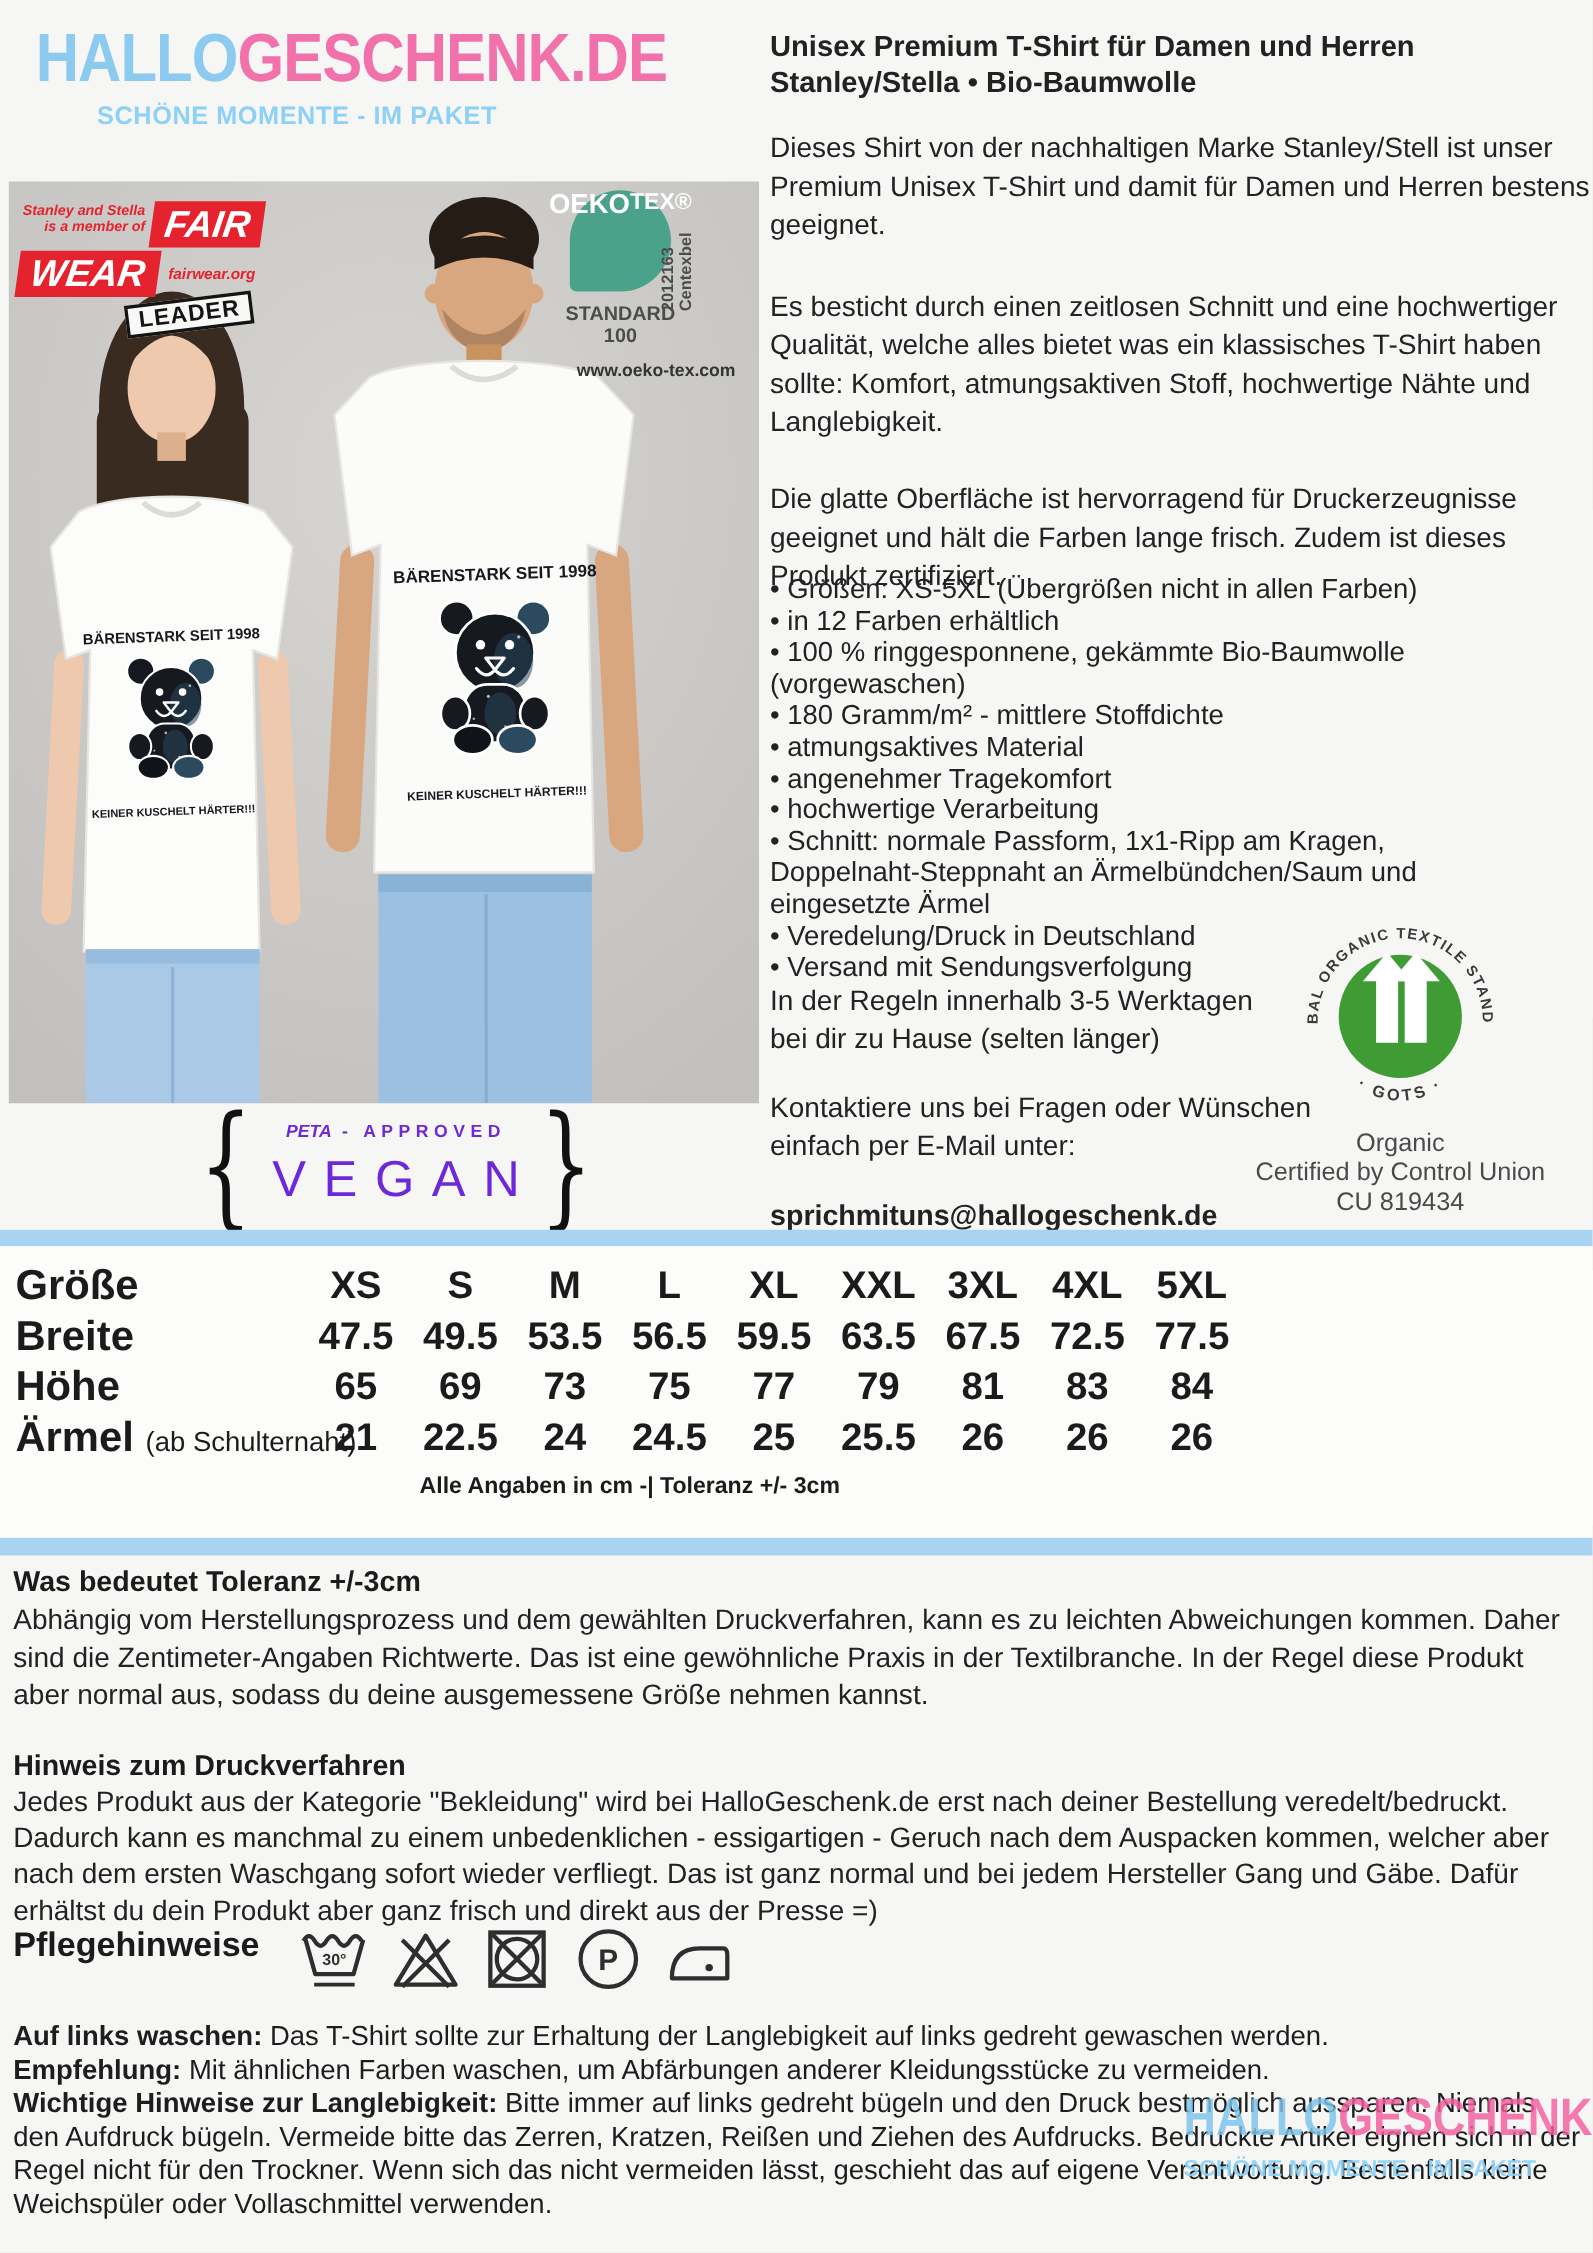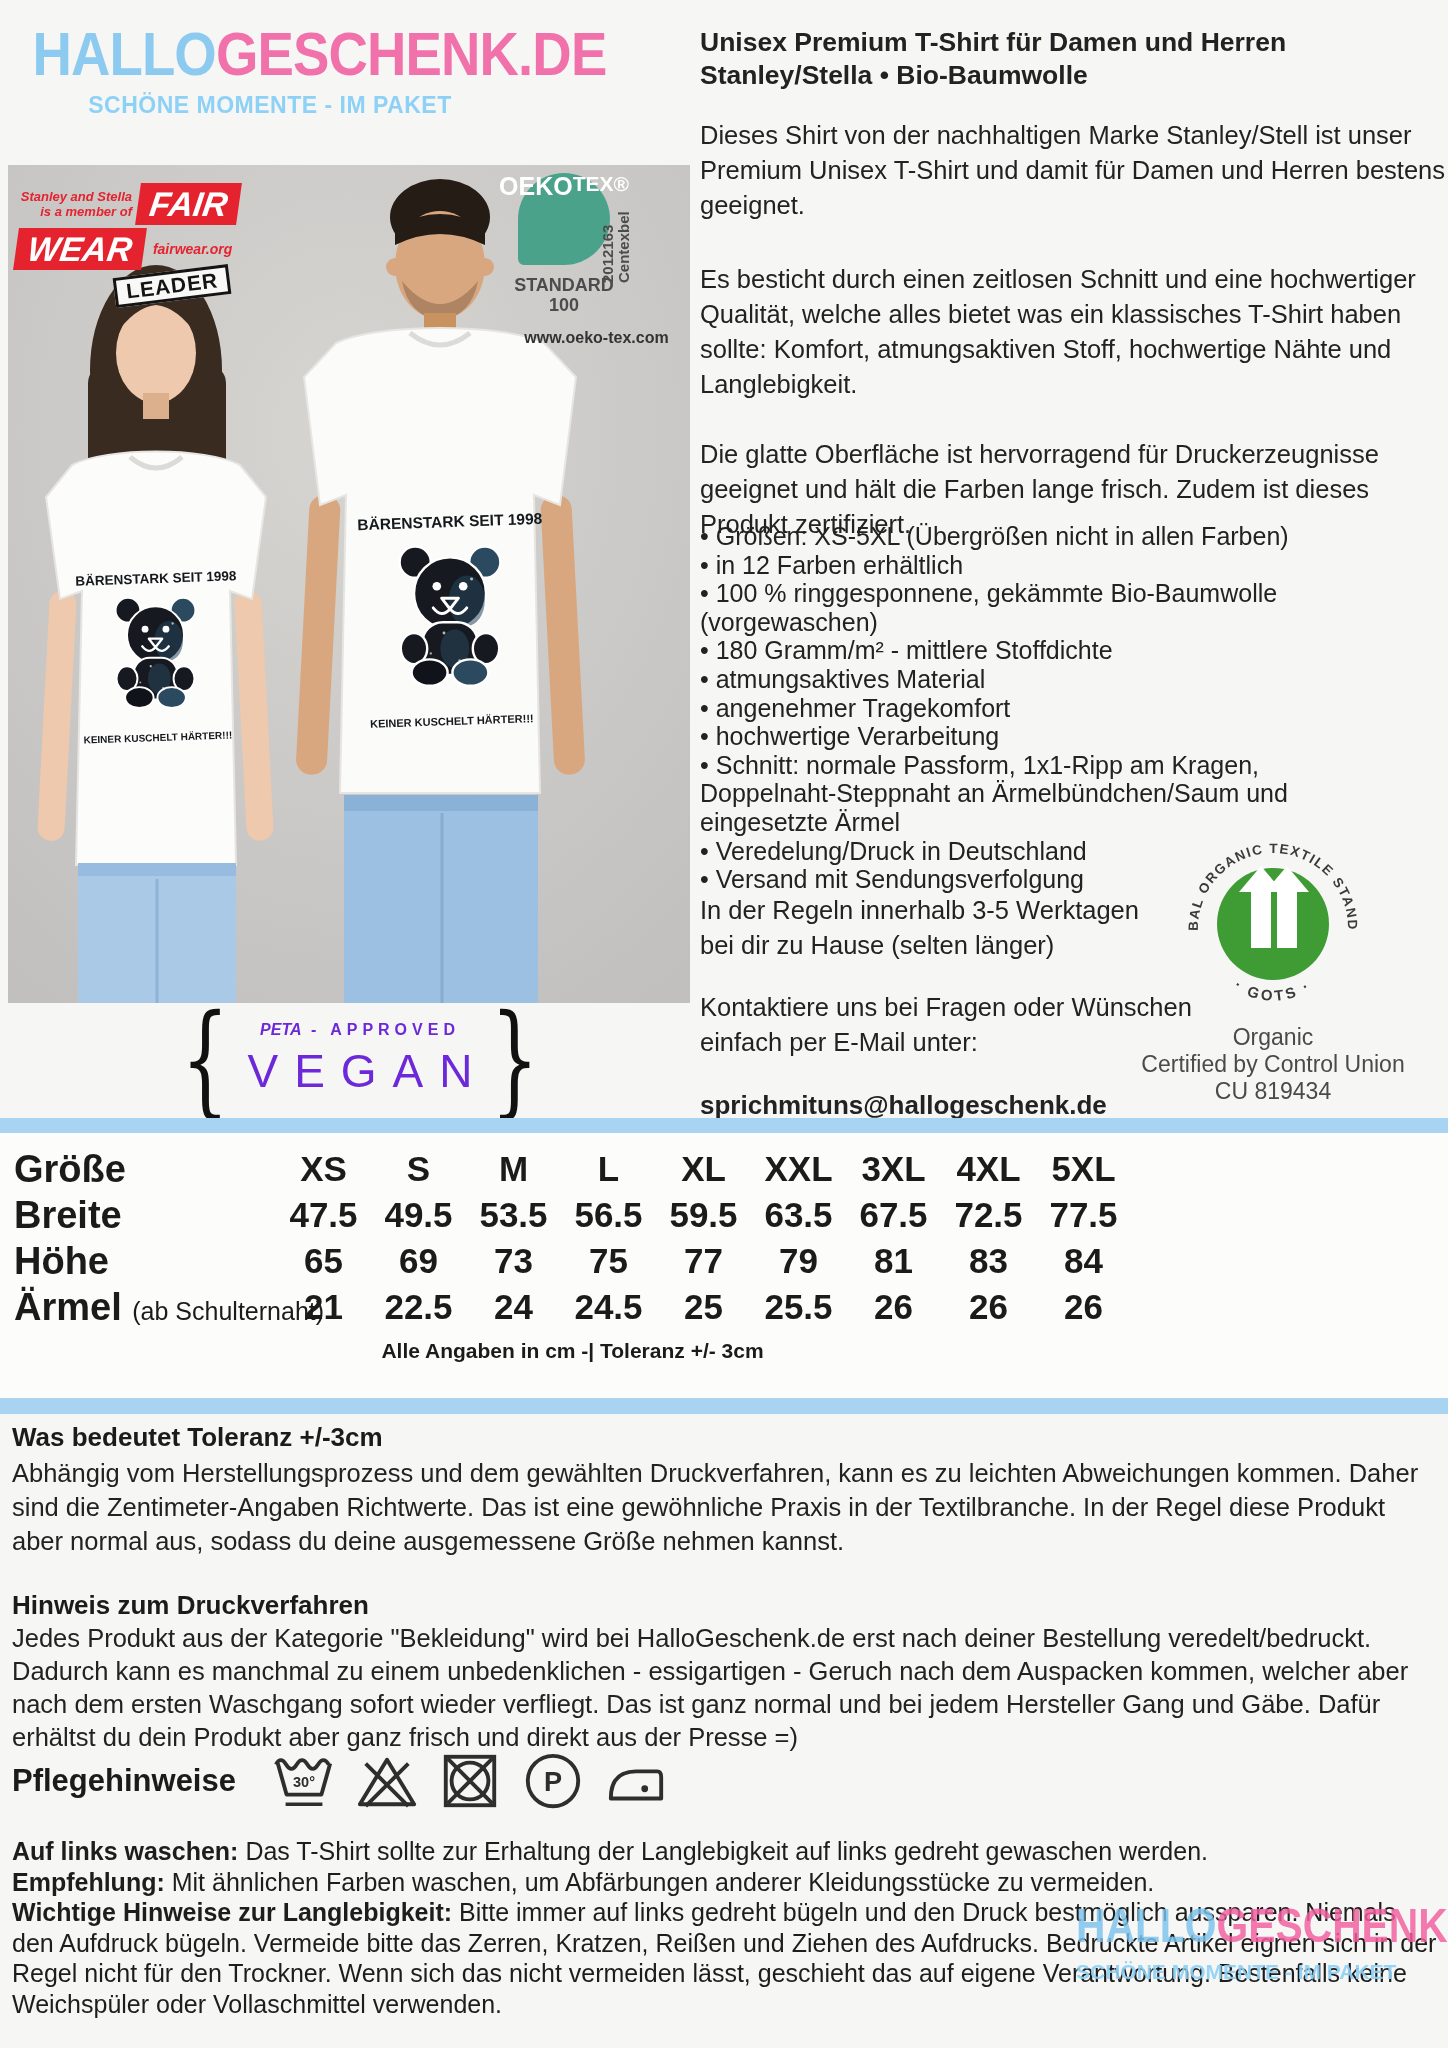--- a/index.html
+++ b/index.html
@@ -25,21 +25,21 @@
   .rc-delivery{top:867px;max-width:475px}
   .rc-contact{top:964px;max-width:520px}
   .rc-email{top:1062px;font-weight:700;font-size:26px}
 
   
   .photo{position:absolute;left:8px;top:165px;width:682px;height:838px;overflow:hidden;background:#c9c8c5}
   .photo svg.scene{position:absolute;left:0;top:0}
 
   
   .fairwear{position:absolute;left:6px;top:18px;width:235px}
-  .fw-r1{display:flex;align-items:center;justify-content:flex-start}
+  .fw-r1{display:flex;justify-content:flex-start}
   .fw-member{color:#e5232f;font-size:13px;font-weight:700;font-style:italic;text-align:right;
              line-height:15px;width:118px;margin-right:6px}
   .fw-box{background:#e5232f;color:#fff;font-weight:800;font-style:italic;font-size:34px;
           line-height:34px;padding:4px 12px;transform:skewX(-8deg);display:inline-block}
   .fw-r2{display:flex;align-items:center;margin-top:3px;margin-left:2px}
   .fw-url{color:#e5232f;font-weight:700;font-style:italic;font-size:14px;margin-left:9px}
   .fw-leader{position:absolute;left:100px;top:88px;background:#f8f8f6;border:3px solid #141414;
              color:#141414;display:inline-block;font-weight:800;font-size:21px;padding:0 9px;
              transform:rotate(-7deg);letter-spacing:1px}
 
@@ -78,21 +78,21 @@
   .tlabel{font-weight:700;font-size:38px;white-space:nowrap}
   .tlabel .note{font-weight:400;font-size:25px}
   .tcell{font-weight:700;font-size:35px;text-align:center}
   .tfoot{width:1117px;text-align:center;font-weight:700;font-size:21px;margin-top:9px}
 
   
   .sec-title{position:absolute;left:12px;font-weight:700;font-size:26px}
   .sec-body{position:absolute;left:12px;width:1430px;font-size:25.5px;line-height:34px;color:#222}
   #tolTitle{top:1422px}#tolBody{top:1456px}
   #printTitle{top:1590px}#printBody{top:1622px;line-height:33px}
-  .pflege{position:absolute;left:12px;top:1750px;display:flex;align-items:center;gap:21px}
+  .pflege{position:absolute;left:12px;top:1750px;display:flex;align-items:flex-start;gap:21px}
   .pflege-label{font-weight:700;font-size:31px;margin-right:16px}
   .care-icon svg{width:62px;height:62px;display:block}
   .care{position:absolute;left:12px;top:1836px;width:1430px;font-size:25px;line-height:30.6px;color:#1d1d1d}
   .care .lbl{font-weight:700}
 
   
   .wm{position:absolute;left:1076px;top:1900px;z-index:6;pointer-events:none}
   .wm-l1{font-size:48px;font-weight:800;transform:scaleX(.85);transform-origin:0 0;
          white-space:nowrap;opacity:.82;line-height:52px}
   .wm-l1 .lp1{color:#7cc3ee}.wm-l1 .lp2{color:#f35d9f}

